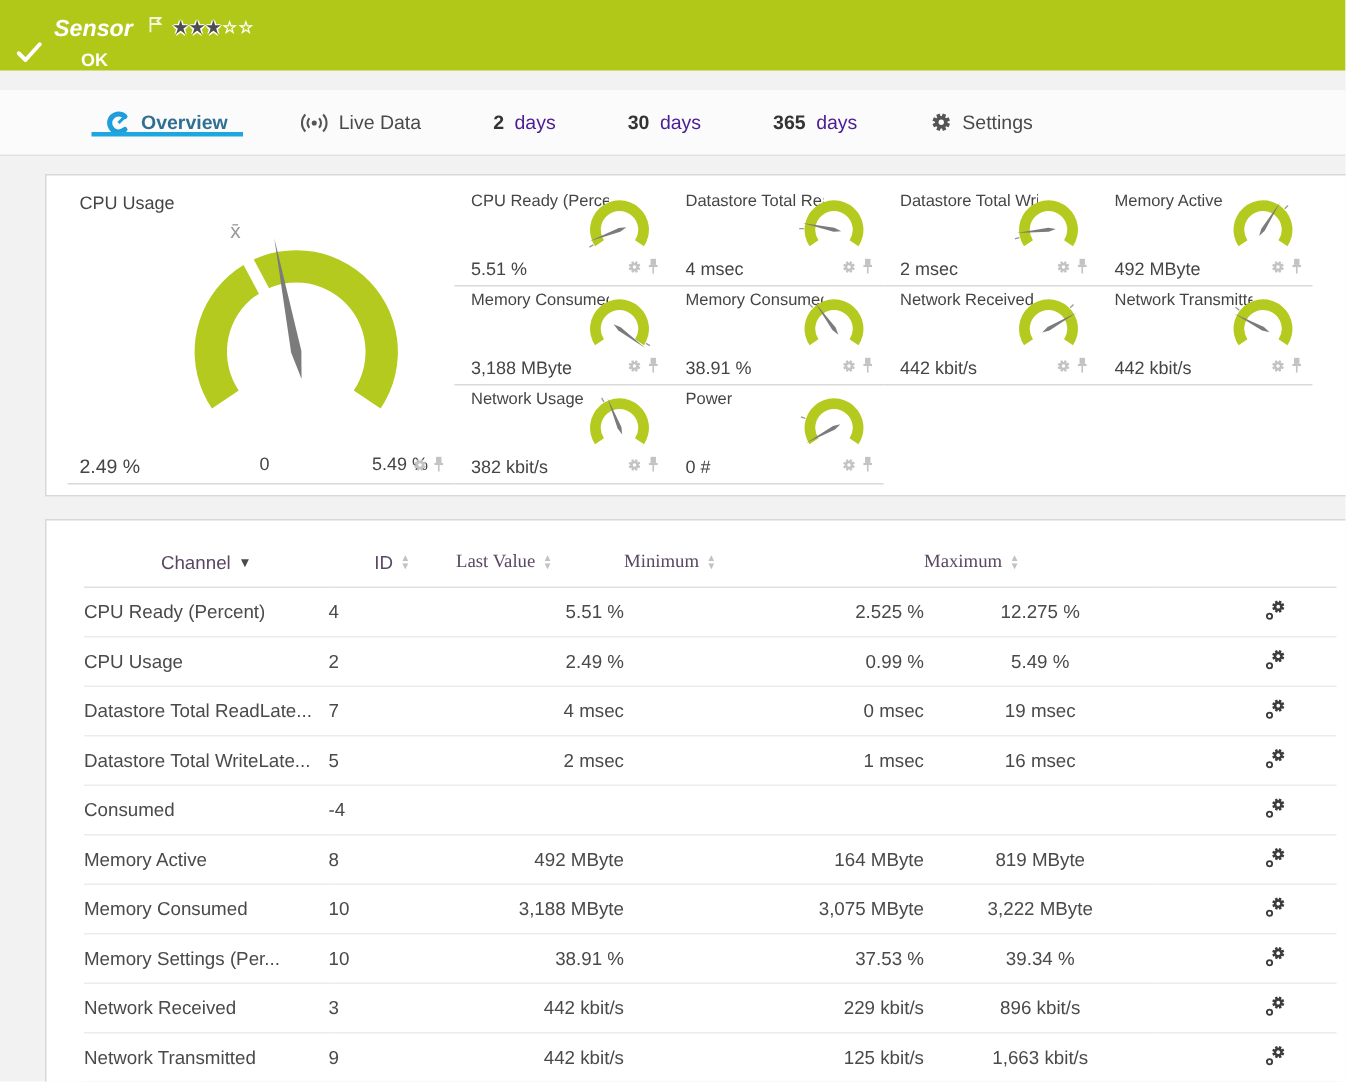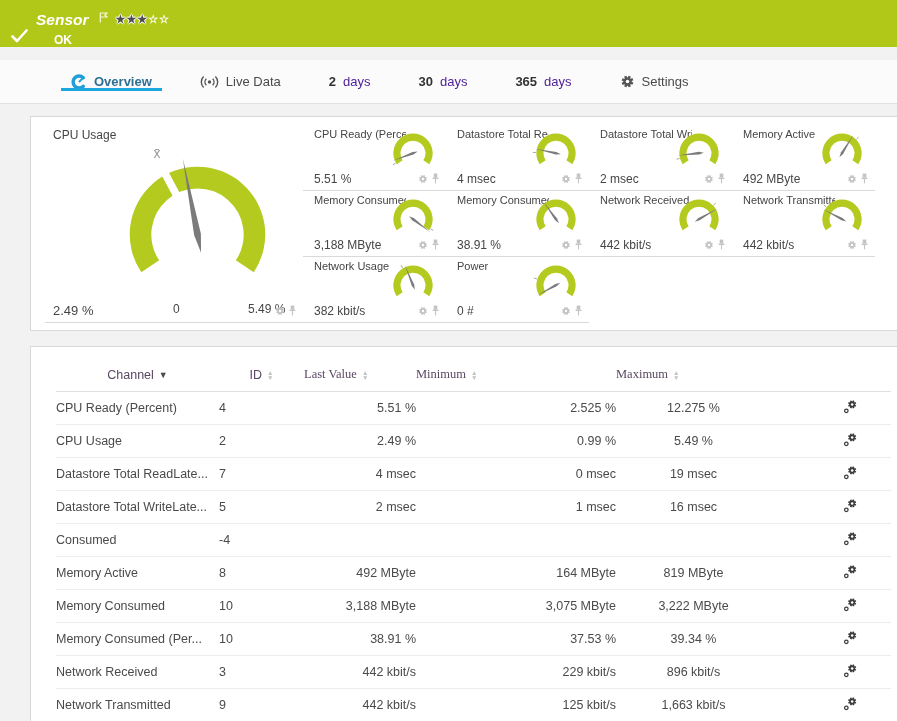--- a/index.html
+++ b/index.html
@@ -635,21 +635,21 @@
                     <line x1="1.20" y1="-2.97" x2="2.32" y2="-5.75" stroke="#3c3c3c" stroke-width="2.6"></line>
                     <line x1="2.95" y1="-1.25" x2="5.71" y2="-2.42" stroke="#3c3c3c" stroke-width="2.6"></line>
                     <circle r="4.4" fill="#3c3c3c"></circle>
                     <circle r="1.9" fill="#fff"></circle>
                   </g>
                   <circle cx="4" cy="14.2" r="2.1" fill="none" stroke="#3c3c3c" stroke-width="1.5"></circle>
                 </svg>
               </span></td>
           </tr>
           <tr>
-            <td class="c-ch">Memory Consumed (Per...</td>
+            <td class="c-ch">Memory Settings (Per...</td>
             <td class="c-id">10</td>
             <td class="c-last">38.91 %</td>
             <td class="c-min">37.53 %</td>
             <td class="c-max">39.34 %</td>
             <td class="c-act"><span class="act-ic">
                 <svg width="15" height="15" viewBox="0 0 18 18">
                   <g transform="translate(11,6.5) scale(0.78)">
                     <line x1="2.97" y1="1.20" x2="5.75" y2="2.32" stroke="#3c3c3c" stroke-width="2.6"></line>
                     <line x1="1.25" y1="2.95" x2="2.42" y2="5.71" stroke="#3c3c3c" stroke-width="2.6"></line>
                     <line x1="-1.20" y1="2.97" x2="-2.32" y2="5.75" stroke="#3c3c3c" stroke-width="2.6"></line>

